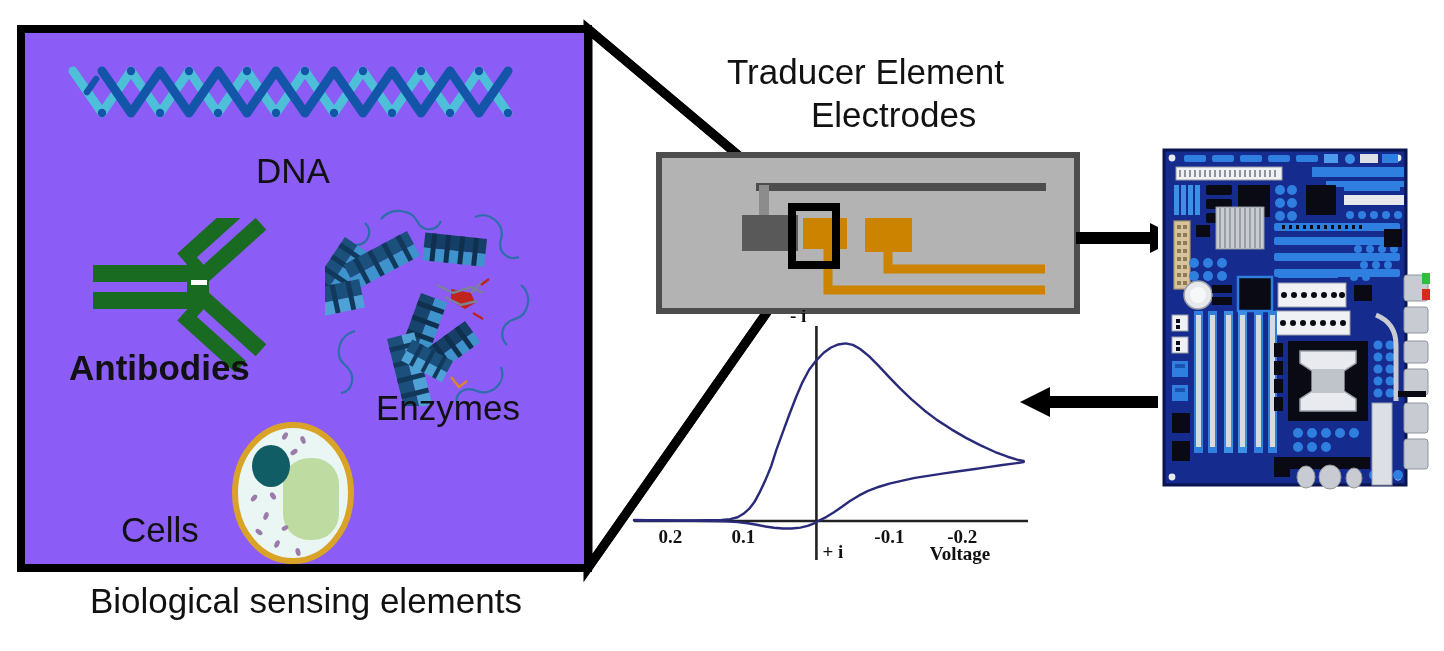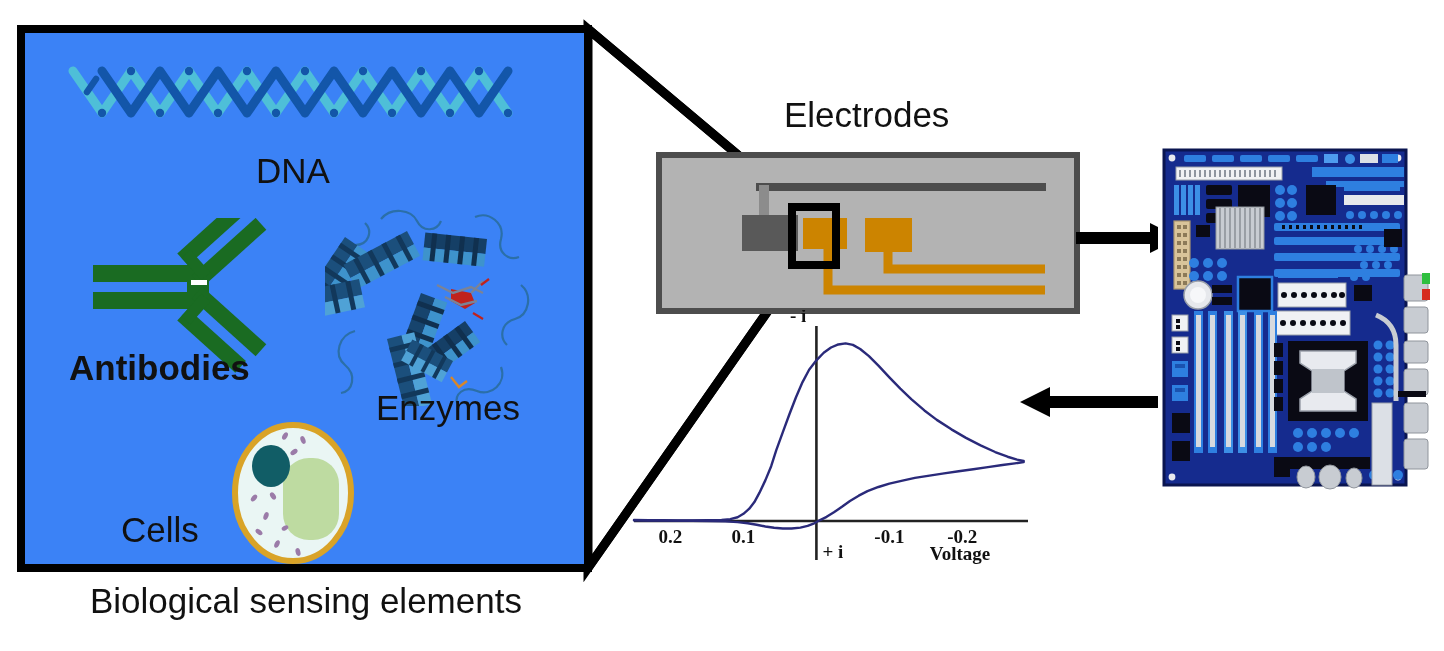--- a/index.html
+++ b/index.html
@@ -4,21 +4,21 @@
 <title>Biosensor Schematic</title>
 <style>
   html,body{margin:0;padding:0;background:#ffffff;}
   body{width:1444px;height:651px;position:relative;overflow:hidden;
        font-family:"Liberation Sans",sans-serif;color:#111;}
   #stage{position:absolute;left:0;top:0;width:1444px;height:651px;}
   .lbl{position:absolute;color:#111;line-height:1.12;white-space:pre;}
   .big{font-size:35px;}
   .serif{font-family:"Liberation Serif",serif;font-weight:bold;}
   #bioBox{position:absolute;left:17px;top:25px;width:575px;height:547px;
-          border:8px solid #000;background:#3b82f6;box-sizing:border-box;}
+          border:8px solid #000;background:#8b5cf6;box-sizing:border-box;}
   svg{display:block;}
   .abs{position:absolute;left:0;top:0;}
 </style>
 </head>
 <body>
 
 <div id="stage">
 
   <svg class="abs" width="1444" height="651" style="pointer-events:none;">
     <polygon points="588,29 800,207 800,265 588,568" fill="none" stroke="#000" stroke-width="9" stroke-linejoin="miter"></polygon>
@@ -250,21 +250,22 @@
         <ellipse cx="54" cy="126" rx="2.4" ry="4" transform="rotate(25 54 126)"></ellipse>
         <ellipse cx="75" cy="134" rx="2.4" ry="4" transform="rotate(-15 75 134)"></ellipse>
         <ellipse cx="62" cy="110" rx="2.2" ry="3.6" transform="rotate(60 62 110)"></ellipse>
       </g>
     </svg>
     <div class="lbl big" style="left:96px;top:477px;">Cells</div>
   </div>
 
   <div class="lbl big" style="left:90px;top:581px;">Biological sensing elements</div>
 
-  <div class="lbl big" style="left:784px;top:95px;text-align:center;">Electrodes</div>
+  <div class="lbl big" style="left:727px;top:52px;">Traducer Element</div>
+  <div class="lbl big" style="left:811px;top:95px;text-align:center;">Electrodes</div>
 
   <svg style="position:absolute;left:656px;top:152px;" width="424" height="162" viewBox="0 0 424 162">
     <rect x="3" y="3" width="418" height="156" fill="#B3B3B3" stroke="#4D4D4D" stroke-width="6"></rect>
 
     <rect x="100" y="31" width="290" height="8" fill="#4D4D4D"></rect>
     <rect x="103" y="33" width="10" height="34" fill="#8C8C8C"></rect>
 
     <rect x="86" y="63" width="56" height="36" fill="#595959"></rect>
 
     <rect x="147" y="66" width="44" height="31" fill="#CC8400"></rect>

